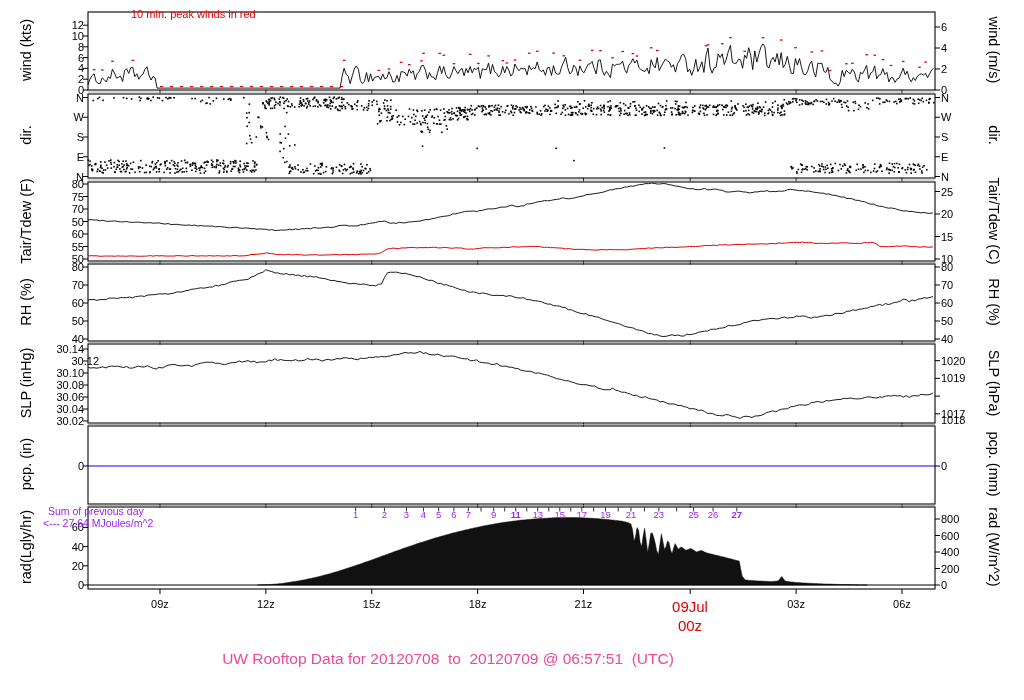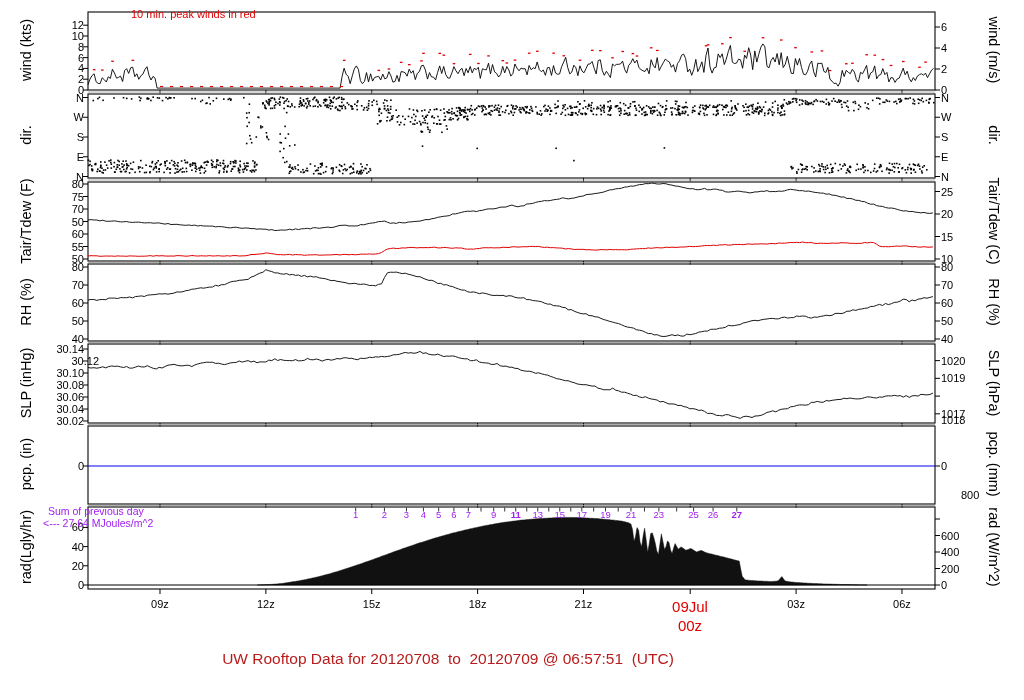--- a/index.html
+++ b/index.html
@@ -9,21 +9,21 @@
   .axis-title.right{transform:rotate(90deg);}
   .tick-label{position:absolute;font-size:11px;color:#000;line-height:12px;white-space:nowrap;}
   .tick-label.lft{text-align:right;width:46px;}
   .tick-label.rgt{text-align:left;}
   .xtick-label{position:absolute;font-size:11px;color:#000;width:44px;text-align:center;}
   .note-red{position:absolute;font-size:11px;color:#e00000;margin-left:28px;}
   .note-purple{position:absolute;font-size:10.5px;color:#a020f0;white-space:nowrap;}
   .mj-label{position:absolute;font-size:9.5px;color:#a020f0;width:18px;text-align:center;}
   .date-label{position:absolute;font-size:15px;color:#e00000;width:80px;text-align:center;}
   #figure-title{position:absolute;left:0;top:650px;width:896px;text-align:center;
-    font-size:15.5px;color:#b91c1c;white-space:pre;}
+    font-size:15.5px;color:#ec4899;white-space:pre;}
   svg{position:absolute;left:0;top:0;}
 </style>
 </head>
 <body>
 
 <div id="figure">
   <svg id="plot-canvas" width="1024" height="700">
       <rect x="88" y="12" width="847" height="78" fill="none" stroke="#1a1a1a" stroke-width="1.2"></rect>
       <line x1="83" y1="25.19999999999999" x2="88" y2="25.19999999999999" stroke="#000" stroke-width="1"></line>
       <line x1="83" y1="36" x2="88" y2="36" stroke="#000" stroke-width="1"></line>
@@ -1741,21 +1741,21 @@
       <div class="axis-title left" style="left:-84px;top:374.5px;">SLP (inHg)</div>
       <div class="axis-title right" style="left:884px;top:374.5px;">SLP (hPa)</div>
       <div class="tick-label lft" style="left:38px;top:460px;">0</div>
       <div class="tick-label rgt" style="left:941px;top:460px;">0</div>
       <div class="axis-title left" style="left:-84px;top:456px;">pcp. (in)</div>
       <div class="axis-title right" style="left:884px;top:456px;">pcp. (mm)</div>
       <div class="tick-label lft" style="left:38px;top:521.4315px;">60</div>
       <div class="tick-label lft" style="left:38px;top:540.621px;">40</div>
       <div class="tick-label lft" style="left:38px;top:559.8105px;">20</div>
       <div class="tick-label lft" style="left:38px;top:579px;">0</div>
-      <div class="tick-label rgt" style="left:941px;top:489px;margin-left:20px;">800</div>
+      <div class="tick-label rgt" style="left:941px;top:513px;">800</div>
       <div class="tick-label rgt" style="left:941px;top:529.5px;">600</div>
       <div class="tick-label rgt" style="left:941px;top:546px;">400</div>
       <div class="tick-label rgt" style="left:941px;top:562.5px;">200</div>
       <div class="tick-label rgt" style="left:941px;top:579px;">0</div>
       <div class="axis-title left" style="left:-84px;top:539px;">rad(Lgly/hr)</div>
       <div class="axis-title right" style="left:884px;top:539px;">rad (W/m^2)</div>
       <div class="xtick-label" style="left:137.995px;top:598px;">09z</div>
       <div class="xtick-label" style="left:243.87px;top:598px;">12z</div>
       <div class="xtick-label" style="left:349.745px;top:598px;">15z</div>
       <div class="xtick-label" style="left:455.62px;top:598px;">18z</div>

